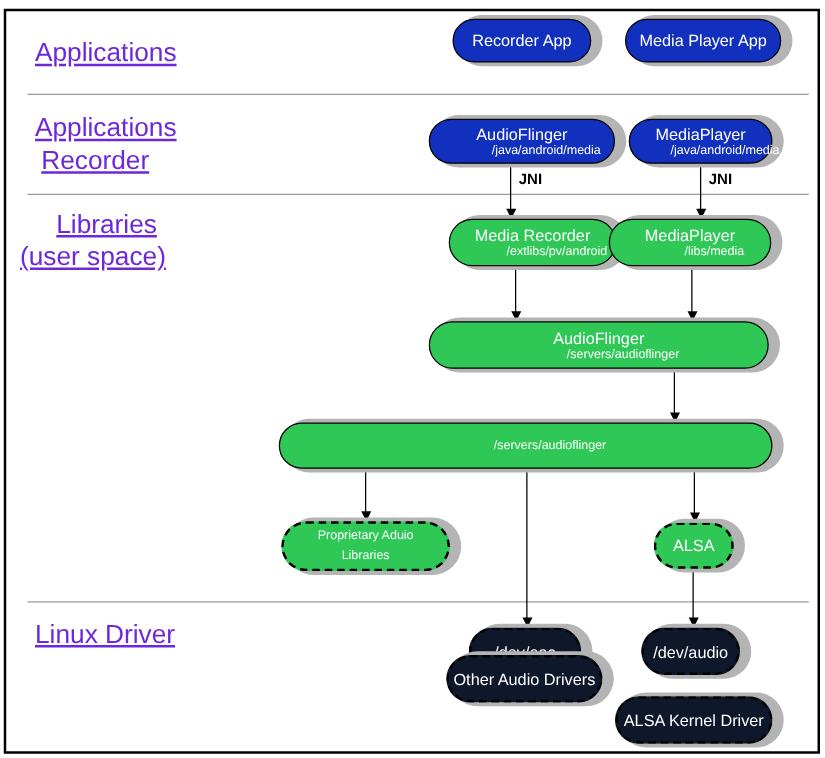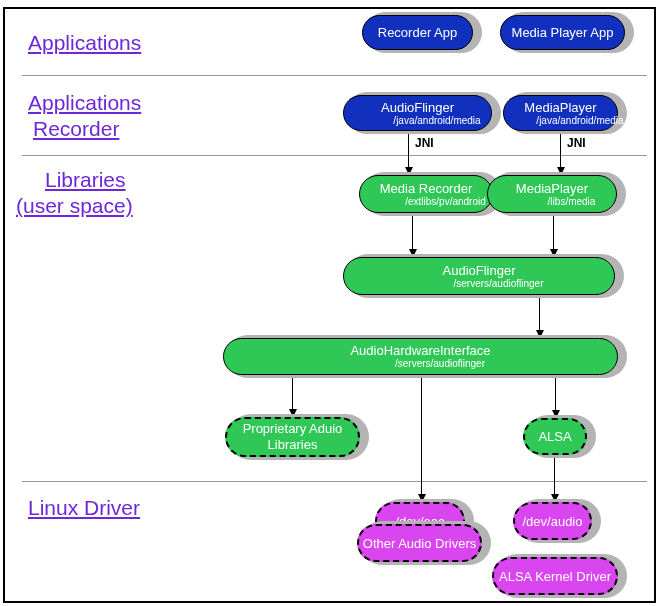--- a/index.html
+++ b/index.html
@@ -18,25 +18,25 @@
     position:absolute;color:#6d28d9;font-size:21px;line-height:24px;white-space:nowrap;text-decoration:underline;
   }
   .node{
     position:absolute;box-sizing:border-box;border-radius:999px;
     display:flex;flex-direction:column;align-items:center;justify-content:center;
     color:#ffffff;text-align:center;
     box-shadow:6px 0 0 3px #b4b4b4;
   }
   .blue{background:#1130be;}
   .green{background:#2fc857;}
-  .red{background:#d946ef;}
+  .red{background:#0f172a;}
   .solid-b{border:1px solid #000000;}
   .dashed-b{border:2px dashed #000;}
   .nl{font-size:13px;line-height:15px;white-space:nowrap;}
-  .nl2{font-size:13px;line-height:16px;white-space:nowrap;}
+  .nl2{font-size:10px;line-height:16px;white-space:nowrap;}
   .ns{font-size:10px;line-height:12px;white-space:nowrap;margin-left:39px;}
   .vline{position:absolute;width:1px;background:#000;}
   .ah{
     position:absolute;width:0;height:0;
     border-left:4px solid transparent;border-right:4px solid transparent;
     border-top:8px solid #000;
   }
   .jni{
     position:absolute;color:#000;font-size:12px;font-weight:bold;line-height:14px;
   }
@@ -102,21 +102,20 @@
 </div>
 <div class="node green solid-b" style="left:487px;top:175px;width:130px;height:38px">
   <div class="nl">MediaPlayer</div>
   <div class="ns">/libs/media</div>
 </div>
 <div class="node green solid-b" style="left:343px;top:257px;width:272px;height:38px">
   <div class="nl">AudioFlinger</div>
   <div class="ns">/servers/audioflinger</div>
 </div>
 <div class="node green solid-b" style="left:223px;top:338px;width:395px;height:37px">
-  <div class="nl">AudioHardwareInterface</div>
   <div class="ns">/servers/audioflinger</div>
 </div>
 <div class="node green dashed-b" style="left:225px;top:417px;width:135px;height:40px">
   <div class="nl2">Proprietary Aduio</div>
   <div class="nl2">Libraries</div>
 </div>
 <div class="node green dashed-b" style="left:523px;top:418px;width:64px;height:37px">
   <div class="nl">ALSA</div>
 </div>
 

